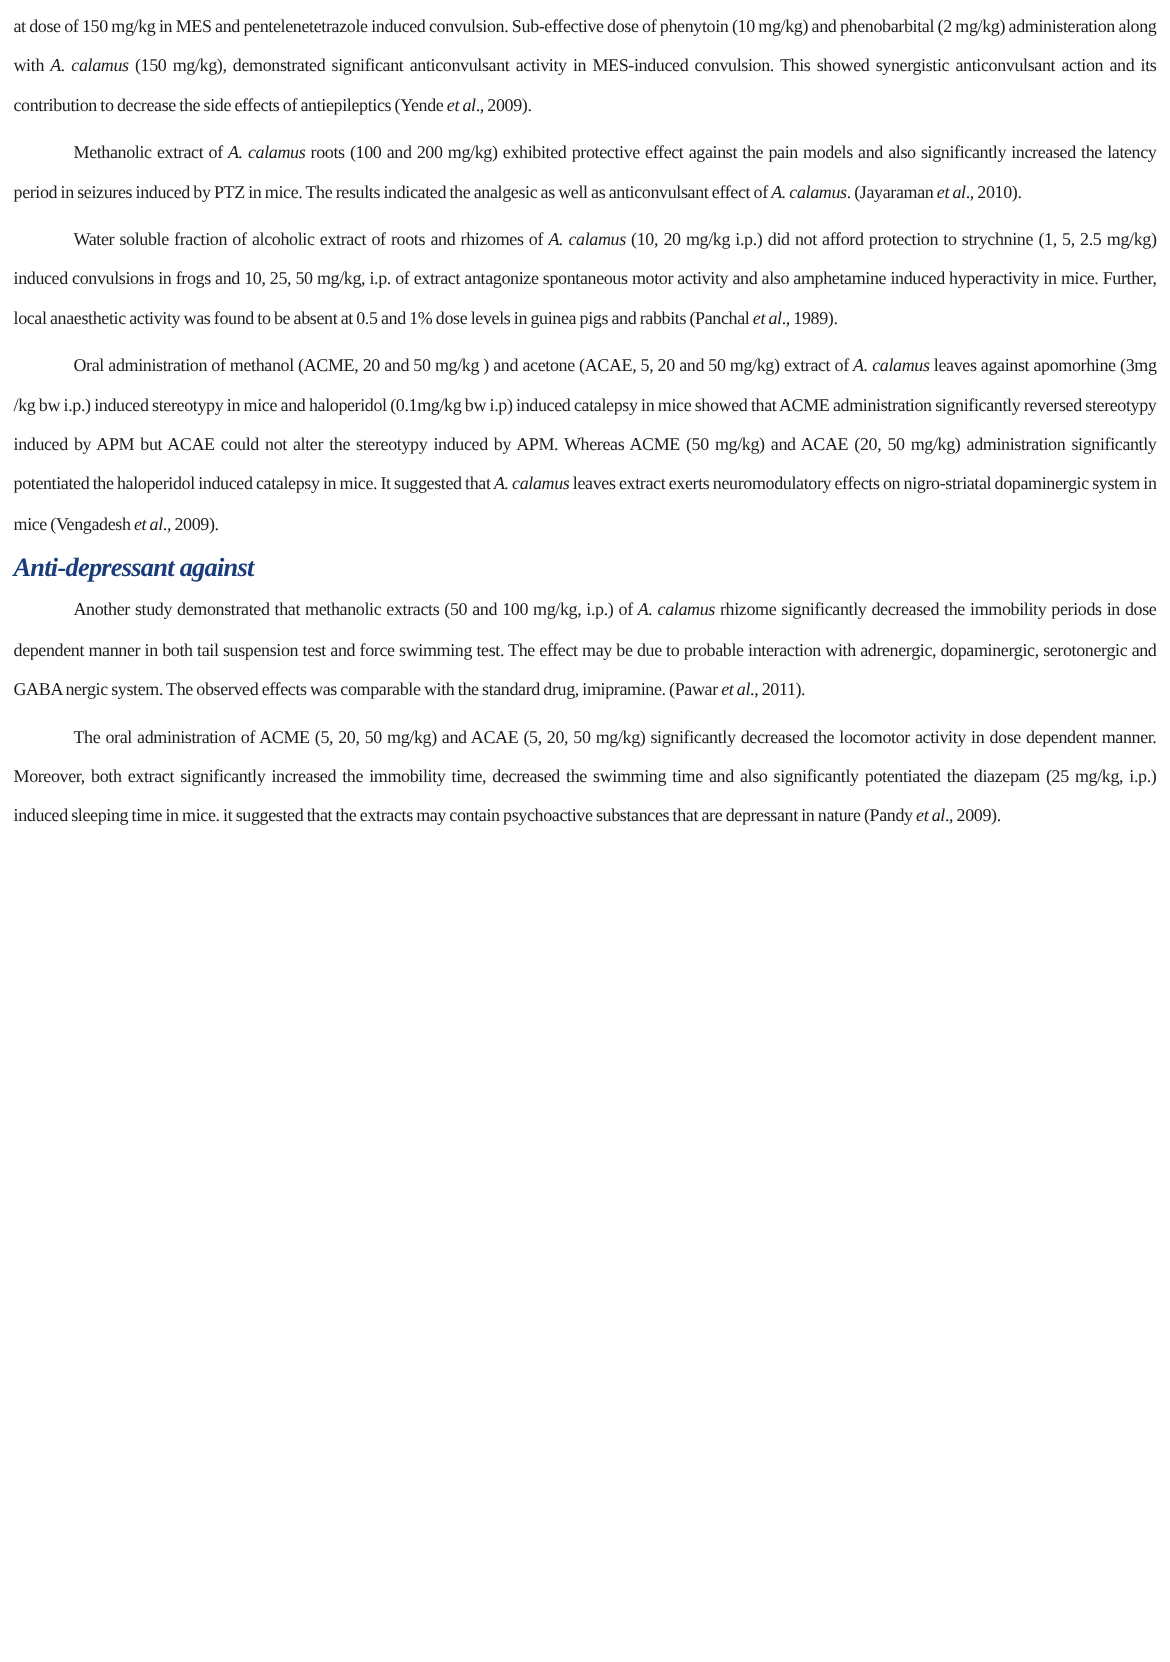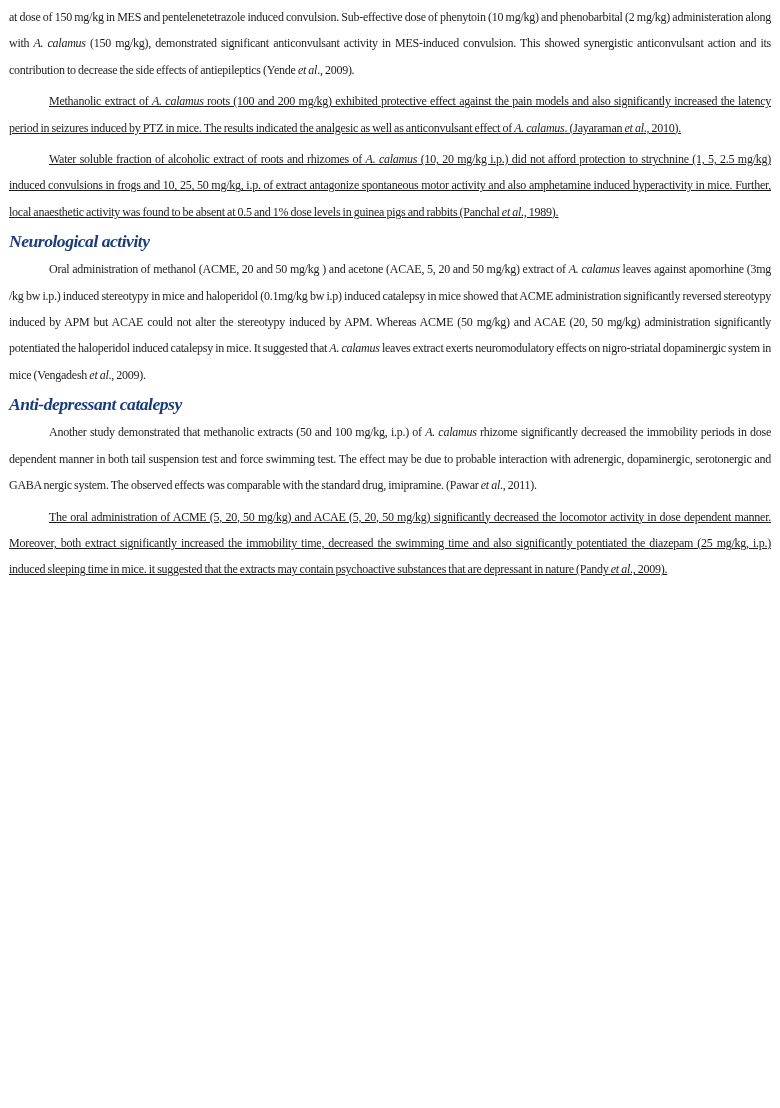--- a/index.html
+++ b/index.html
@@ -23,21 +23,21 @@
     }
     .para {
       font-size: 12px;
       line-height: 26.4px;
       text-align: justify;
       margin: 0;
       letter-spacing: -0.25px;
       word-spacing: -0.5px;
     }
     .para.indent { text-indent: 40px; }
-    .para + .para { margin-top: 5px; text-decoration: underline; }
+    .para + .para { margin-top: 5px; }
     .heading {
       font-family: "Liberation Serif", "DejaVu Serif", serif;
       font-weight: bold;
       font-style: italic;
       font-size: 17.6px;
       line-height: 26px;
       color: #1a3c7a;
       margin: 3px 0 2px 0;
       letter-spacing: -0.5px;
     }
@@ -71,23 +71,22 @@
     }
   </style>
 </head>
 <body>
 
 <div class="page">
   <div id="content">
       <p class="para"><span>at dose of 150 mg/kg in MES and pentelenetetrazole induced convulsion. Sub-effective dose of phenytoin (10 mg/kg) and phenobarbital (2 mg/kg) administeration along with </span><i>A. calamus</i><span> (150 mg/kg), demonstrated significant anticonvulsant activity in MES-induced convulsion. This  showed synergistic anticonvulsant action and its contribution to decrease the side effects of antiepileptics (Yende </span><i>et al</i><span>., 2009).</span></p>
       <p class="para indent"><span>Methanolic extract of </span><i>A. calamus</i><span> roots (100 and 200 mg/kg) exhibited protective effect against the pain models and also significantly increased the latency period in seizures induced by PTZ in mice. The results indicated the analgesic as well as anticonvulsant effect of </span><i>A. calamus</i><span>. (Jayaraman </span><i>et al</i><span>., 2010).</span></p>
       <p class="para indent"><span>Water soluble fraction of alcoholic extract of roots and rhizomes of </span><i>A. calamus</i><span> (10, 20 mg/kg i.p.) did not afford protection to strychnine (1, 5, 2.5 mg/kg) induced convulsions in frogs and 10, 25, 50 mg/kg, i.p. of extract antagonize spontaneous motor activity and also amphetamine induced hyperactivity in mice. Further, local anaesthetic activity was found to be absent at 0.5 and 1% dose levels in guinea pigs and rabbits (Panchal </span><i>et al</i><span>., 1989).</span></p>
-      <div class="heading">Neurological activity</div>
       <p class="para indent"><span>Oral administration of methanol (ACME, 20 and 50 mg/kg ) and acetone (ACAE, 5, 20 and 50 mg/kg) extract of </span><i>A. calamus</i><span> leaves against apomorhine (3mg /kg bw i.p.) induced stereotypy in mice and haloperidol (0.1mg/kg bw i.p) induced catalepsy in mice showed that ACME administration significantly reversed stereotypy induced by APM but ACAE could not alter the stereotypy induced by APM. Whereas ACME (50 mg/kg) and ACAE (20, 50 mg/kg) administration significantly potentiated the haloperidol induced catalepsy in mice. It suggested that </span><i>A. calamus</i><span> leaves extract exerts neuromodulatory effects on nigro-striatal dopaminergic system in mice (Vengadesh </span><i>et al</i><span>., 2009).</span></p>
-      <div class="heading">Anti-depressant catalepsy</div>
+      <div class="heading">Anti-depressant against</div>
       <p class="para indent"><span>Another study demonstrated that methanolic extracts (50 and 100 mg/kg, i.p.) of </span><i>A. calamus</i><span> rhizome significantly decreased the immobility periods in dose dependent manner in both tail suspension test and force swimming test. The effect may be due to probable interaction with adrenergic, dopaminergic, serotonergic and GABA nergic system. The observed effects was comparable with the standard drug, imipramine. (Pawar </span><i>et al</i><span>., 2011).</span></p>
       <p class="para indent"><span>The oral administration of ACME (5, 20, 50 mg/kg) and ACAE (5, 20, 50 mg/kg) significantly decreased the locomotor activity in dose dependent manner. Moreover, both extract significantly increased the immobility time, decreased the swimming time and also significantly potentiated the diazepam (25 mg/kg, i.p.) induced sleeping time in mice. it suggested that the extracts may contain psychoactive substances that are depressant in nature (Pandy </span><i>et al</i><span>., 2009).</span></p>
     </div>
 </div>
 
 <div class="footer">
   <div class="rule-left"></div>
   <div class="page-number">44</div>
   <div class="rule-right"></div>
 </div>

